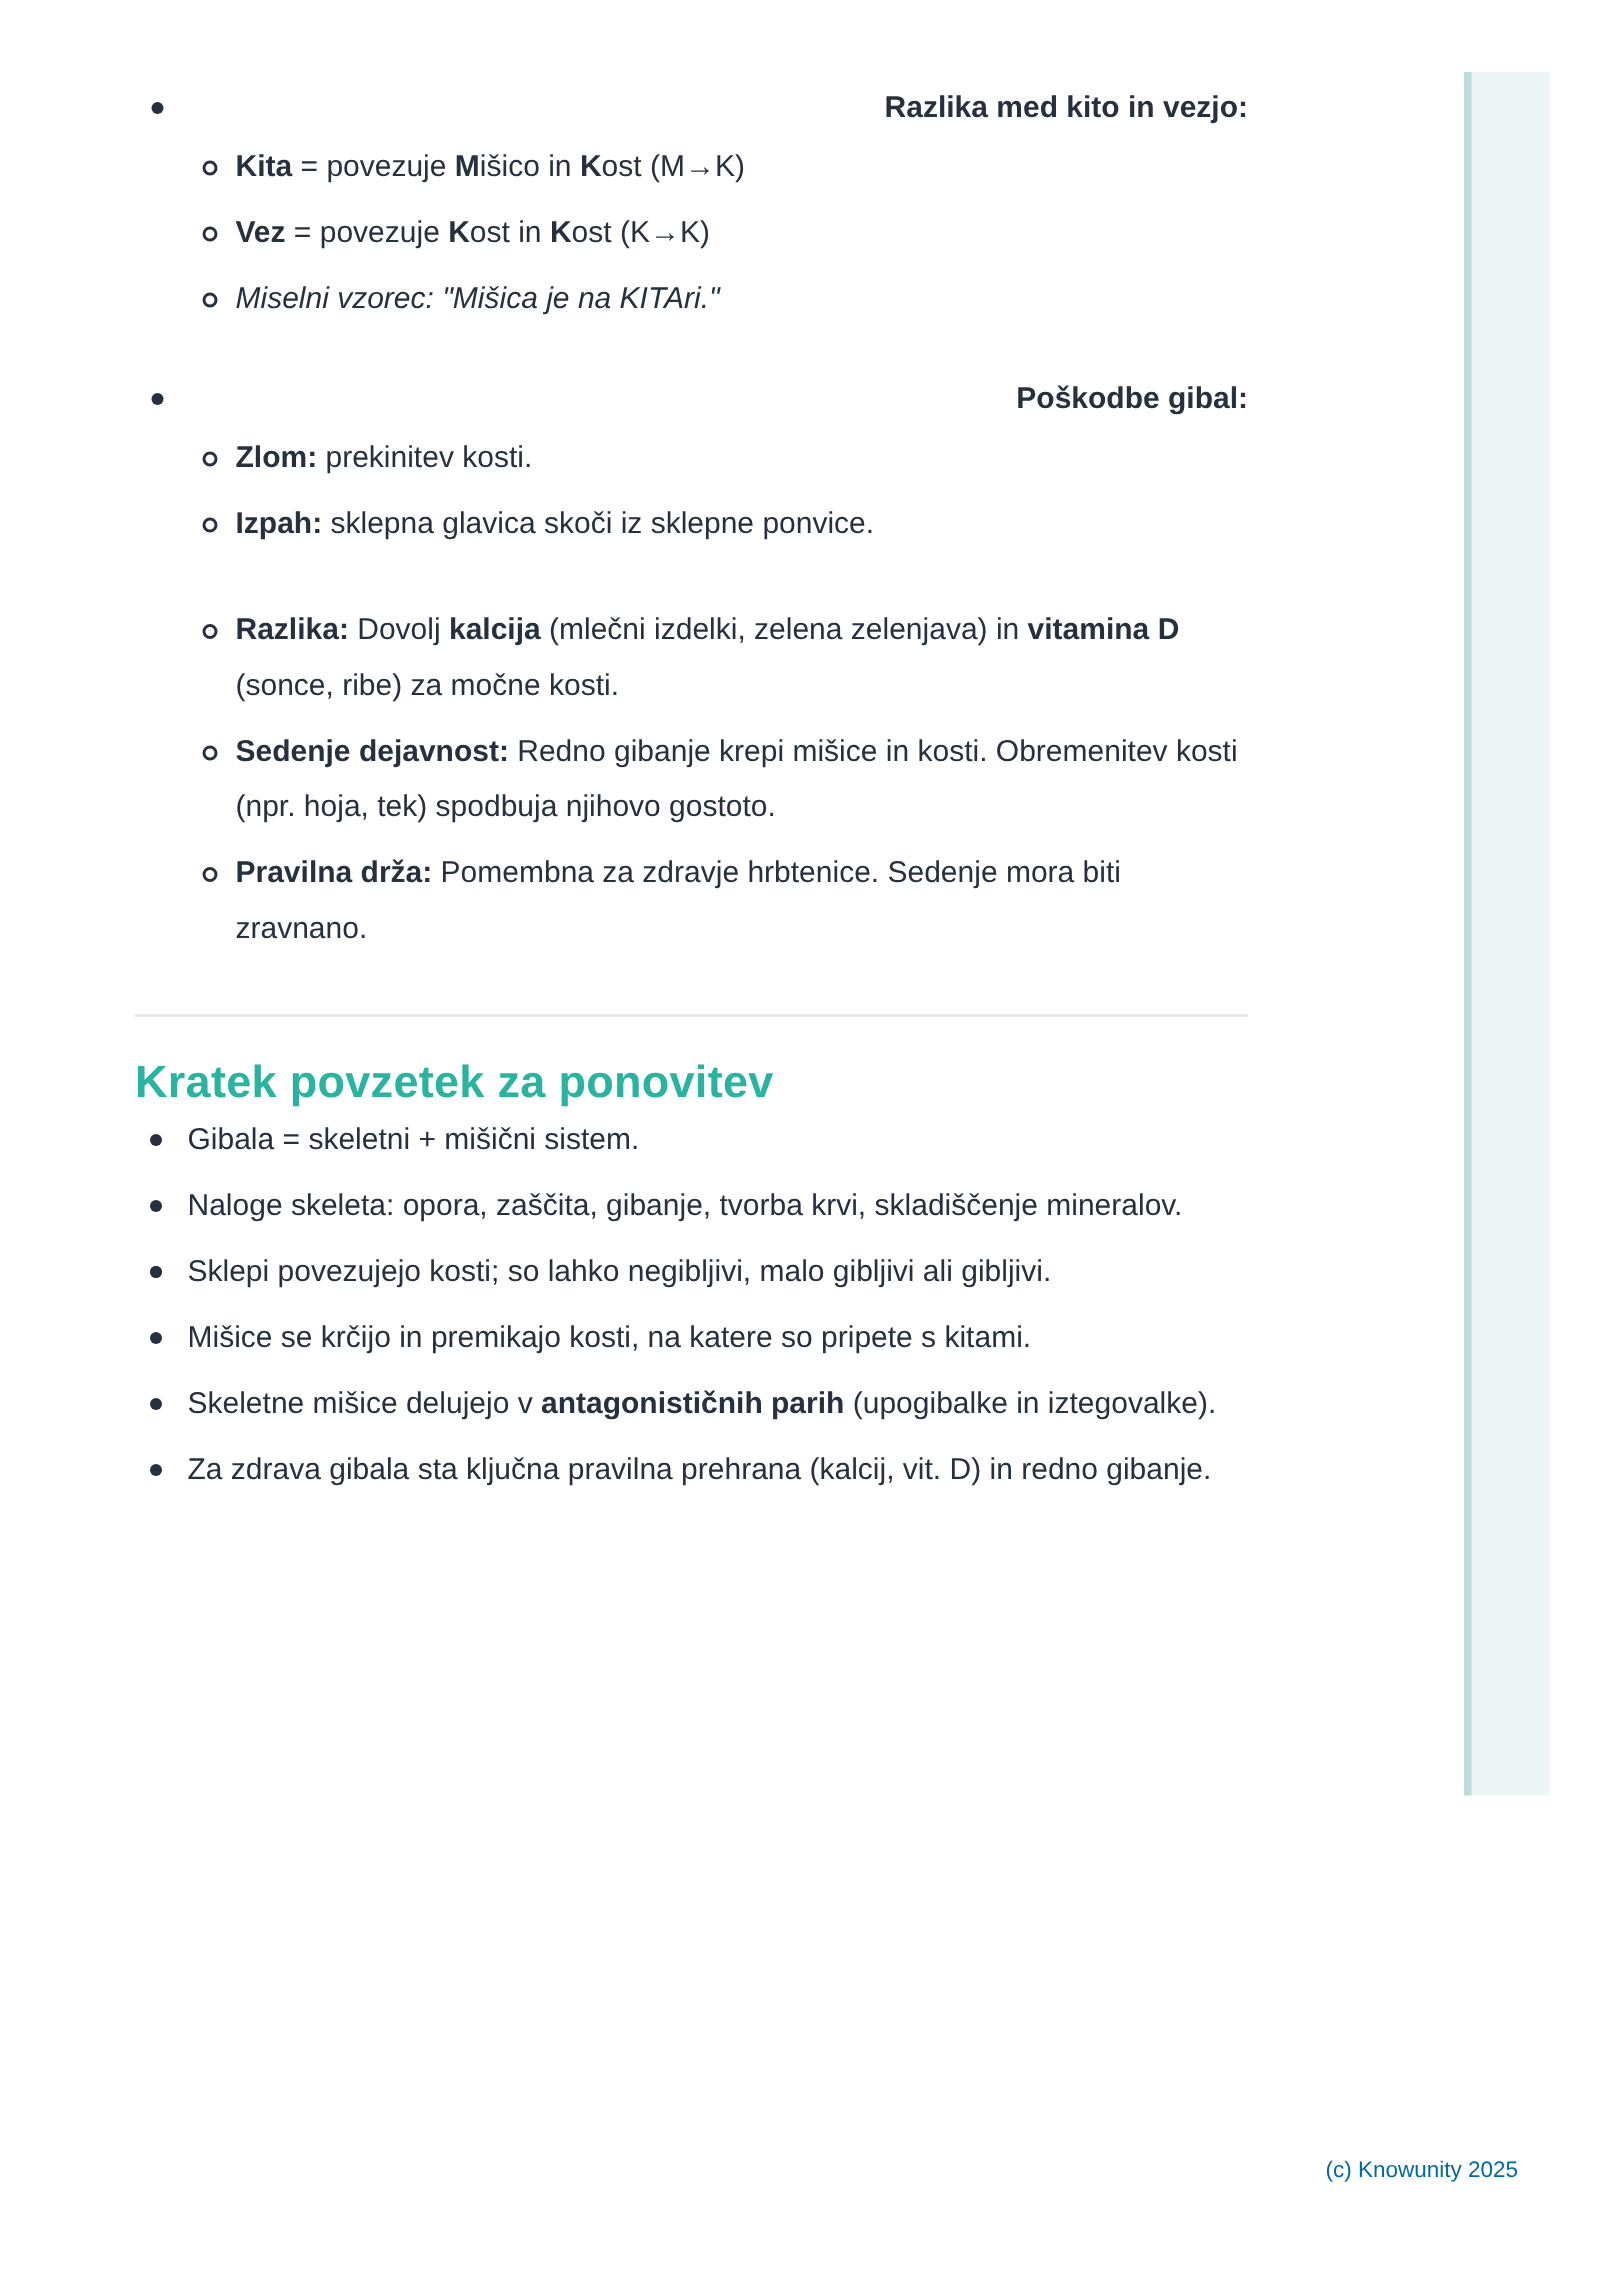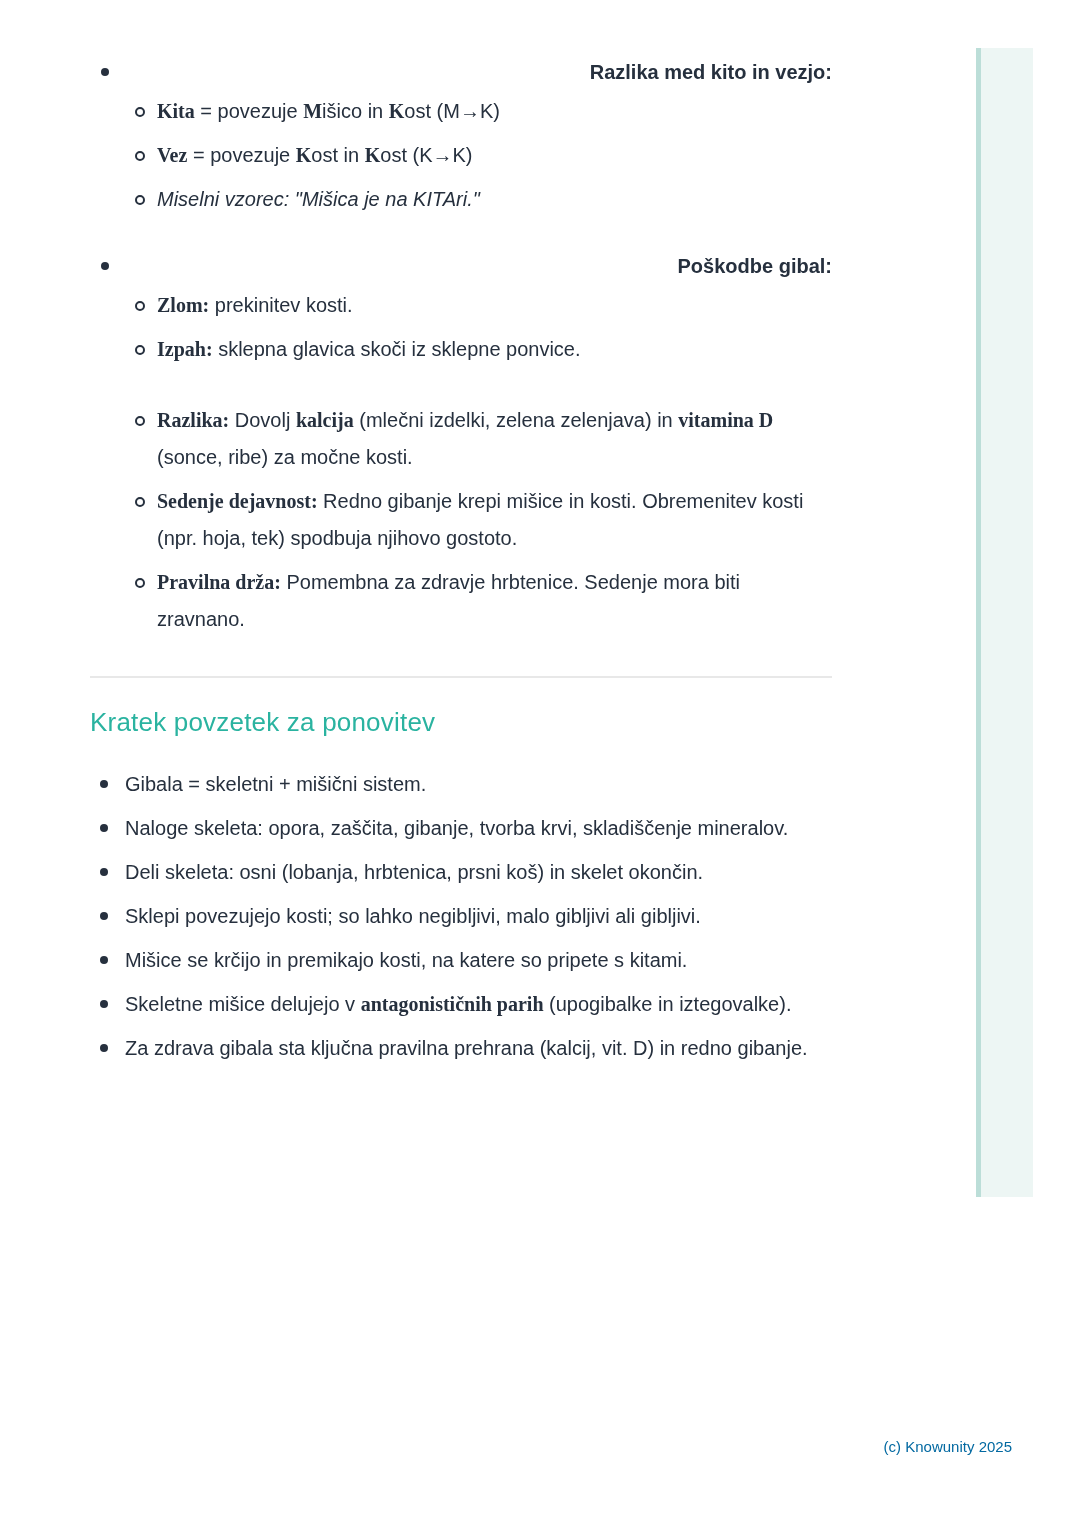--- a/index.html
+++ b/index.html
@@ -48,39 +48,39 @@
   .ring {
     position: absolute;
     left: 45px; top: 14px;
     width: 6px; height: 6px;
     border: 2px solid #26303e;
     border-radius: 50%;
     background: transparent;
   }
 
   .txt { margin: 0; font-size: 20px; line-height: 37px; }
-  .b { font-weight: 700; font-family: Liberation Serif, serif; }
+  .b { font-weight: 700; }
   .i { font-style: italic; }
 
   .divider {
     height: 0;
     border-top: 2px solid #e8e8e8;
     margin-top: 38px;
   }
 
   .summary-heading {
     margin: 24px 0 0 0;
-    font-size: 26px;
+    font-size: 30px;
     line-height: 40px;
-    font-weight: 400;
+    font-weight: 700;
     color: #2ab3a0;
     letter-spacing: 0.2px;
   }
 
-  .summary-list { margin-top: 24px; }
+  .summary-list { }
   .sum-item {
     position: relative;
     padding-left: 35px;
     margin-top: 7px;
     font-size: 20px;
     line-height: 37px;
   }
   .sum-item:first-child { margin-top: 0; }
   .sum-item .dot { top: 14px; left: 10px; }
 
@@ -156,21 +156,20 @@
     <div class="sum-item">
       <span class="dot"></span>
       <span>Gibala = skeletni + mišični sistem.</span>
     </div>
     <div class="sum-item">
       <span class="dot"></span>
       <span>Naloge skeleta: opora, zaščita, gibanje, tvorba krvi, skladiščenje mineralov.</span>
     </div>
     <div class="sum-item">
       <span class="dot"></span>
-      <span>Deli skeleta: osni (lobanja, hrbtenica, prsni koš) in skelet okončin.</span>
     </div>
     <div class="sum-item">
       <span class="dot"></span>
       <span>Sklepi povezujejo kosti; so lahko negibljivi, malo gibljivi ali gibljivi.</span>
     </div>
     <div class="sum-item">
       <span class="dot"></span>
       <span>Mišice se krčijo in premikajo kosti, na katere so pripete s kitami.</span>
     </div>
     <div class="sum-item">

